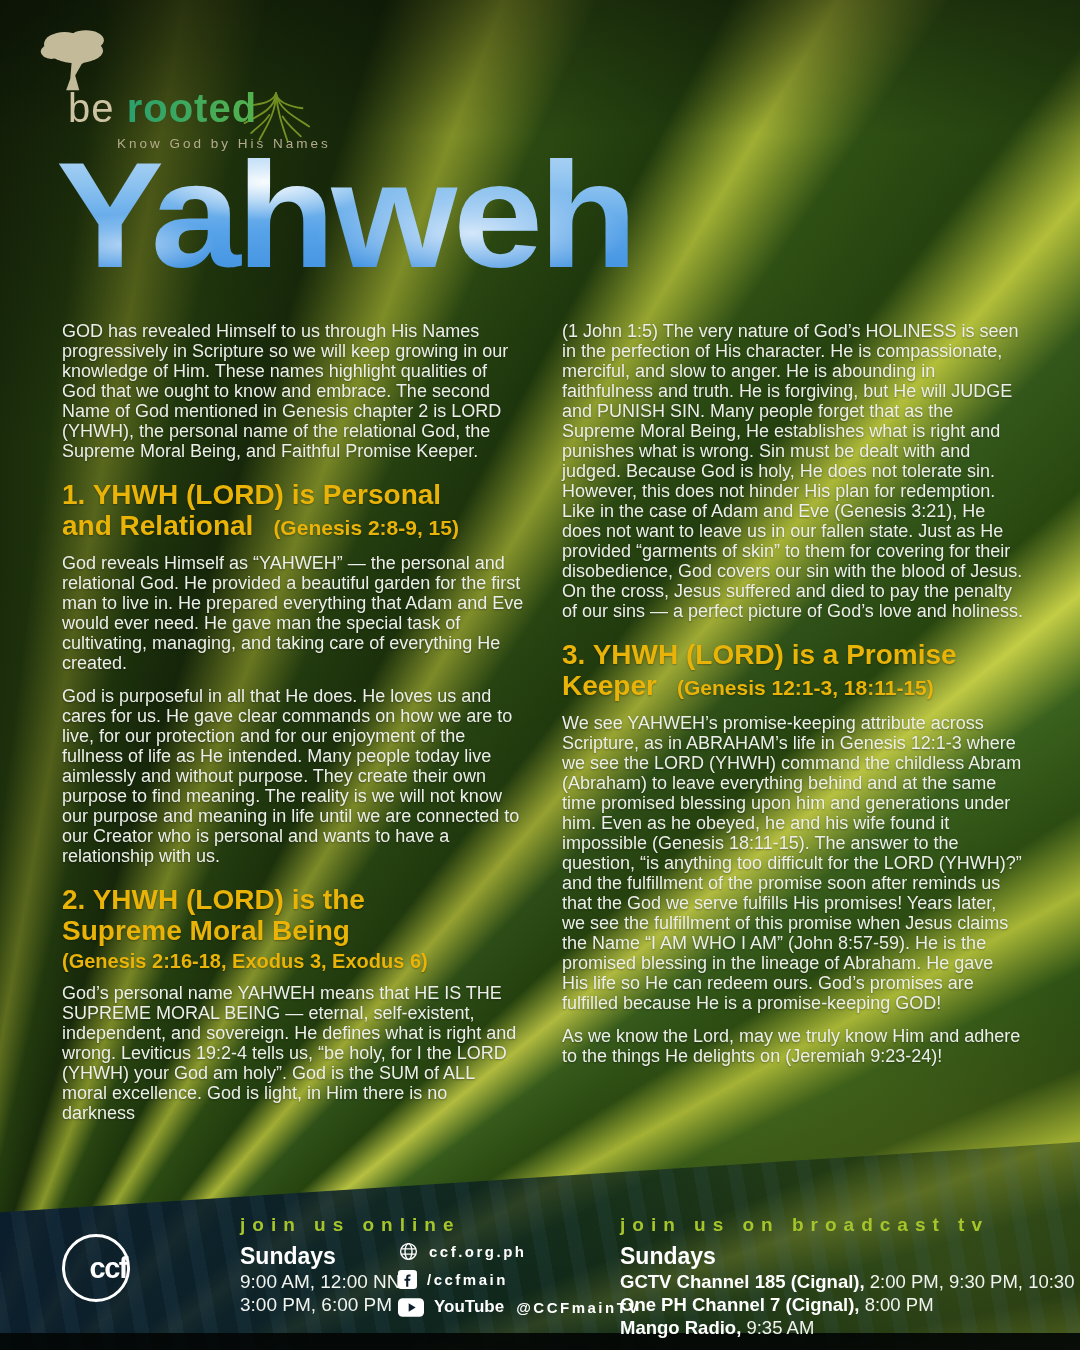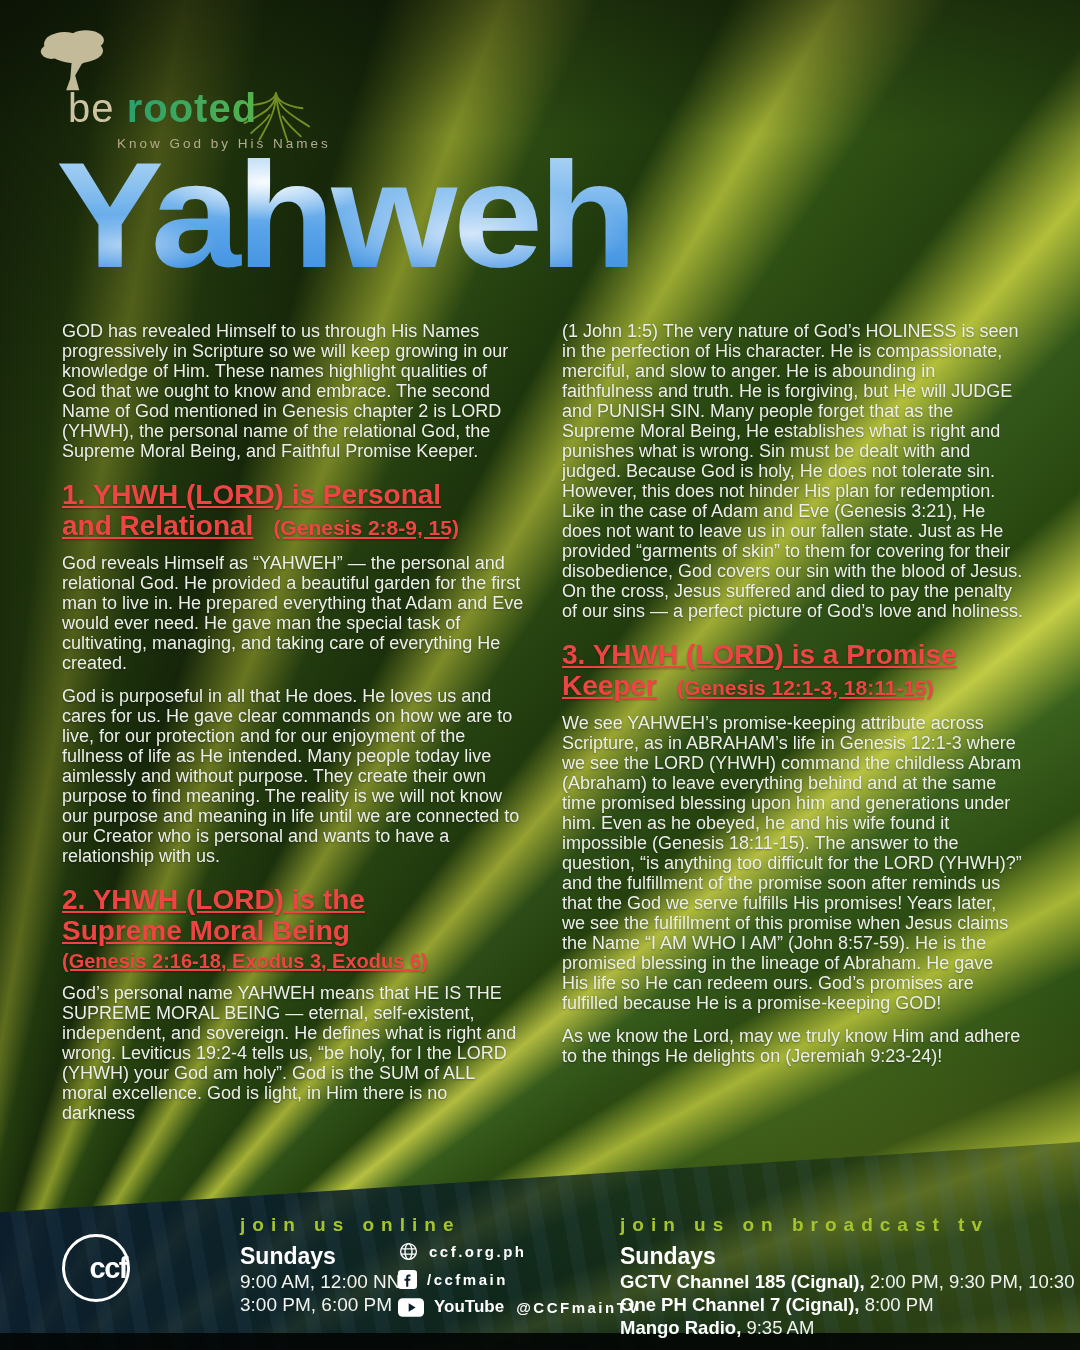--- a/index.html
+++ b/index.html
@@ -64,23 +64,22 @@
   }
   
   .col{position:absolute;top:321px;width:462px;}
   .col.left{left:62px;}
   .col.right{left:562px;}
   p.body{
     margin:0 0 13px;font-size:18px;line-height:20px;color:#eceee9;
     text-shadow:0 1px 2px rgba(0,0,0,0.35);
   }
   h2.sec{
-    margin:18px 0 10px;font-size:28px;line-height:31px;font-weight:700;color:#ef4444;
+    margin:18px 0 10px;font-size:28px;line-height:31px;font-weight:700;color:#eab308;
     text-shadow:0 1px 2px rgba(0,0,0,0.30);
-    text-decoration:underline;
   }
   h2.sec .ref{font-size:21px;margin-left:20px;}
   h2.sec .ref.block{display:block;font-size:20px;margin-left:0;margin-top:3px;line-height:24px;}
   
   .ccf-logo{
     position:absolute;left:62px;top:1234px;width:62px;height:62px;border:3.5px solid #fff;
     border-radius:50%;display:flex;align-items:center;justify-content:flex-end;
     color:#fff;font-size:29px;font-weight:700;letter-spacing:-1.5px;
   }
   .f-label{color:#a6c52b;font-weight:700;font-size:19px;letter-spacing:7px;white-space:nowrap;}

